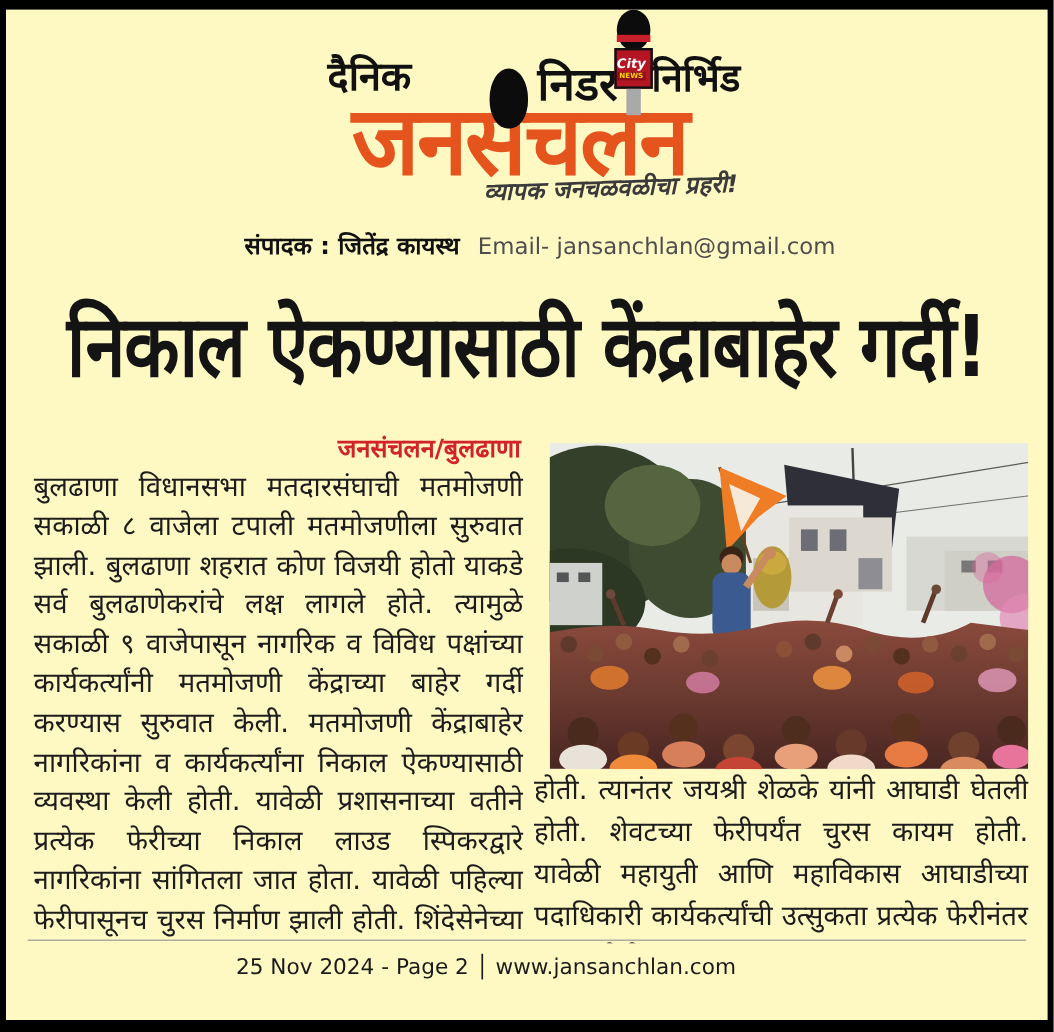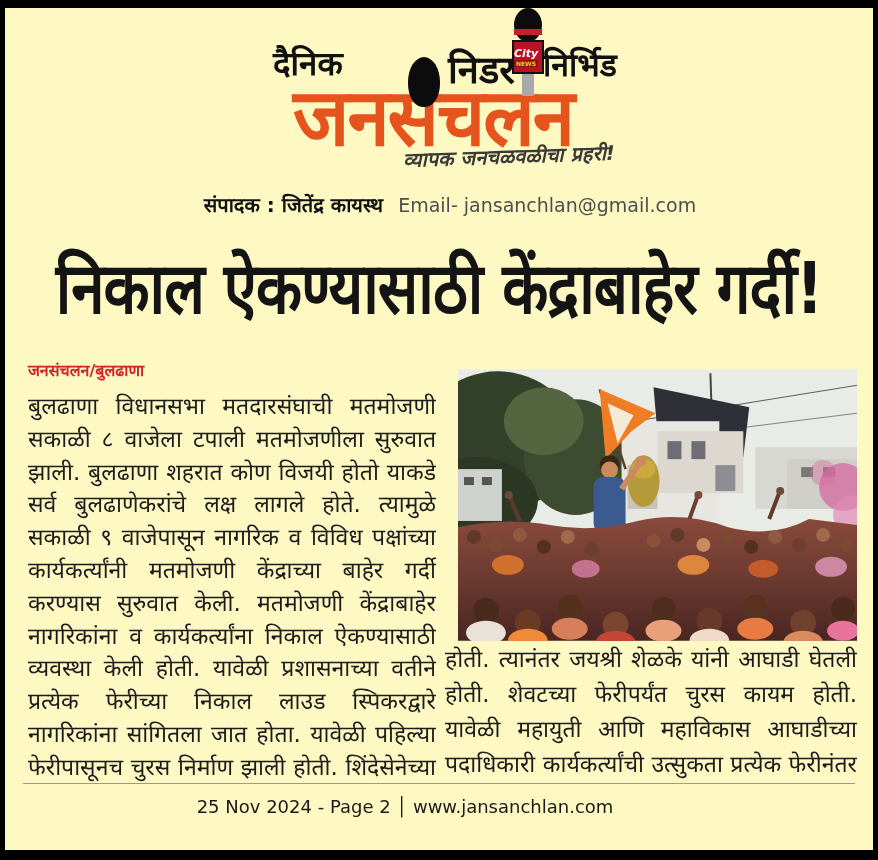--- a/index.html
+++ b/index.html
@@ -32,22 +32,22 @@
   .editor-name { font-size:20px; font-weight:bold; color:#111; }
   .editor-email { font-size:19px; color:#4d4d4d; margin-left:10px; }
 
   
   .headline { position:absolute; left:12px; top:224px; width:844px; height:108px;
               display:flex; align-items:center; justify-content:center;
               font-size:60px; font-weight:bold; color:#141414; letter-spacing:-1px;
               transform:scaleY(1.18); white-space:nowrap; overflow:hidden; }
 
   
-  .byline { position:absolute; left:23px; top:351px; width:406px; text-align:left;
-            font-size:16px; font-weight:bold; color:#d2232a; }
+  .byline { position:absolute; left:23px; top:351px; width:406px; text-align:right;
+            font-size:21px; font-weight:bold; color:#d2232a; }
   .col-left { position:absolute; left:23px; top:382px; width:408px; height:396px;
               font-size:23px; line-height:32.8px; color:#1c1c1c; text-align:justify; overflow:hidden; }
   .col-right { position:absolute; left:440px; top:634px; width:412px; height:144px;
                font-size:23px; line-height:35px; color:#1c1c1c; text-align:justify; overflow:hidden; }
   .photo { position:absolute; left:453px; top:361px; width:399px; height:272px; overflow:hidden; }
   .photo svg { display:block; }
 
   
   .footer-rule { position:absolute; left:18px; top:775px; width:832px; height:1px; background:#9a9a9a; }
   .footer-line1 { position:absolute; left:0; top:788px; width:800px; text-align:center; font-size:18px; color:#1a1a1a; }

